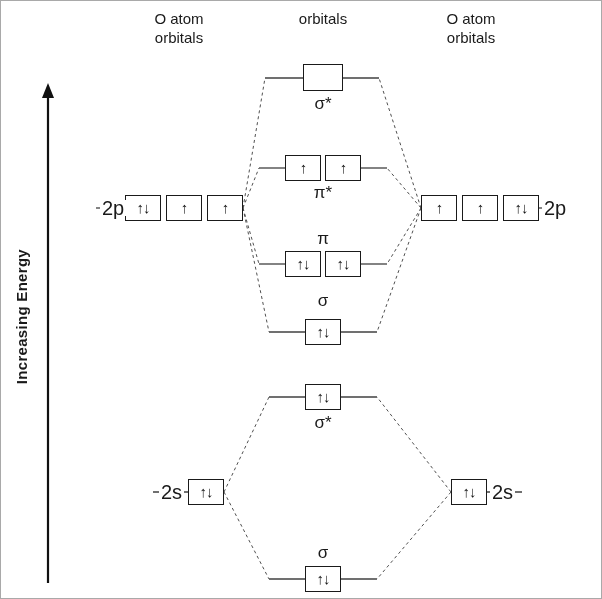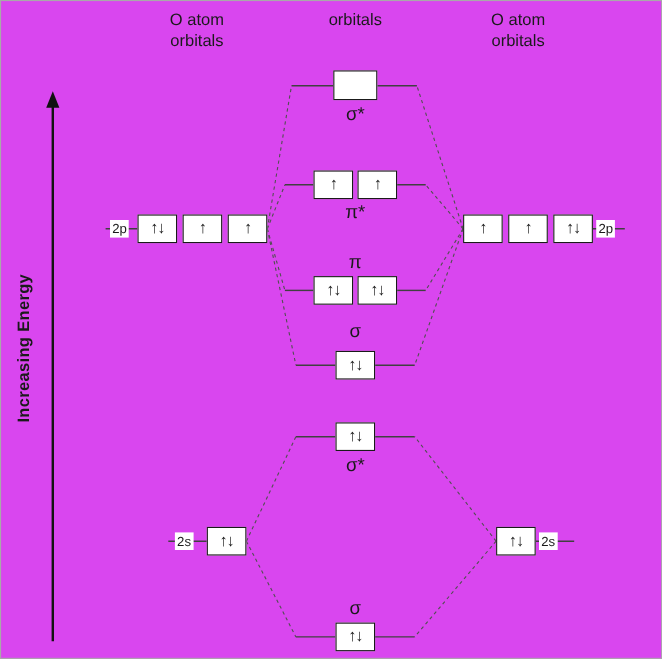--- a/index.html
+++ b/index.html
@@ -1,39 +1,39 @@
 <!DOCTYPE html>
 <html><head>
 <meta charset="utf-8">
 <style>
   html,body { margin:0; padding:0; background:#e8e8e8; }
   .canvas {
     position:relative; width:602px; height:599px; margin:0 auto;
-    background:#d946ef; border:1px solid #a9a9a9; box-sizing:border-box;
+    background:#ffffff; border:1px solid #a9a9a9; box-sizing:border-box;
     font-family:"Liberation Sans", sans-serif; color:#1a1a1a; overflow:hidden;
   }
   svg.lines { position:absolute; left:0; top:0; z-index:1; pointer-events:none; }
   .hdr { position:absolute; top:8px; text-align:center; font-size:15px; line-height:19px; z-index:2; }
   .hdr span { display:block; }
   .energy-label {
     position:absolute; left:12px; top:248px; z-index:2;
     writing-mode:vertical-rl; transform:rotate(180deg);
     font-size:15px; font-weight:600; letter-spacing:0.3px; white-space:nowrap;
   }
   .orow { position:absolute; display:flex; gap:5px; z-index:2; }
   .orow.pair { gap:4px; }
   .obox {
     width:36px; height:26px; box-sizing:border-box;
     border:1.6px solid #1a1a1a; background:#fff;
     display:flex; align-items:center; justify-content:center;
   }
   .obox.big { width:40px; height:27px; }
   .earr { font-size:15px; line-height:1; letter-spacing:-1px; transform:translateY(-1px); }
   .mo-label { position:absolute; left:292px; width:60px; text-align:center; font-size:17px; z-index:2; line-height:18px; }
-  .ao-label { position:absolute; font-size:12px; background:#fff; padding:0 2px; z-index:3; line-height:16px; }
+  .ao-label { position:absolute; font-size:20px; background:#fff; padding:0 2px; z-index:3; line-height:16px; }
 </style>
 </head>
 <body>
 
 <div class="canvas">
 
   <svg class="lines" width="602" height="599" viewBox="0 0 602 599">
 
     <g>
       <line x1="47" y1="94" x2="47" y2="582" stroke="#111" stroke-width="2.2"></line>

